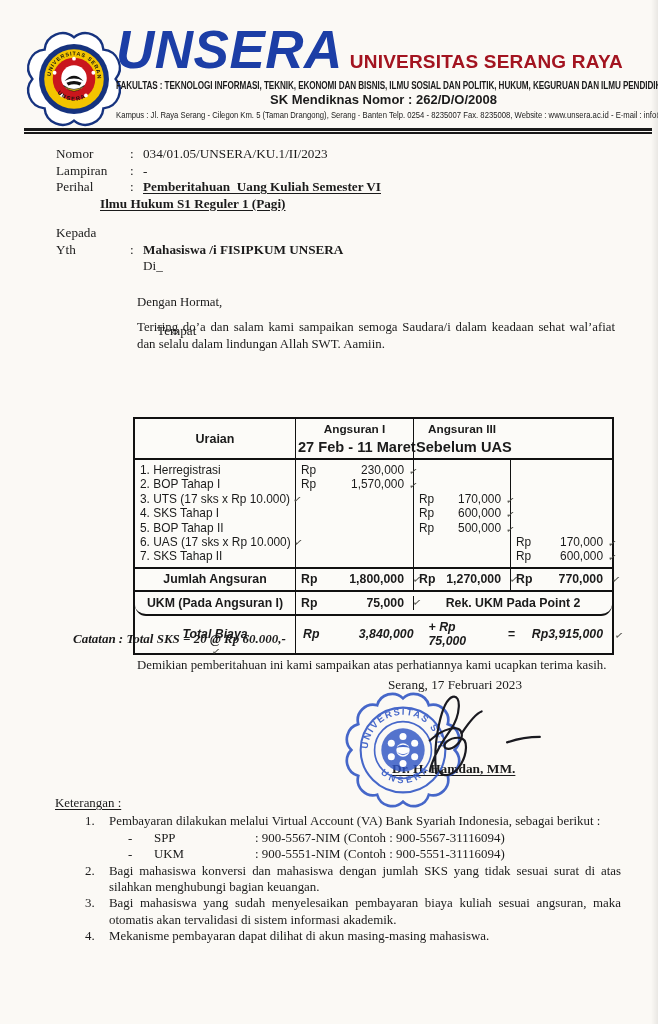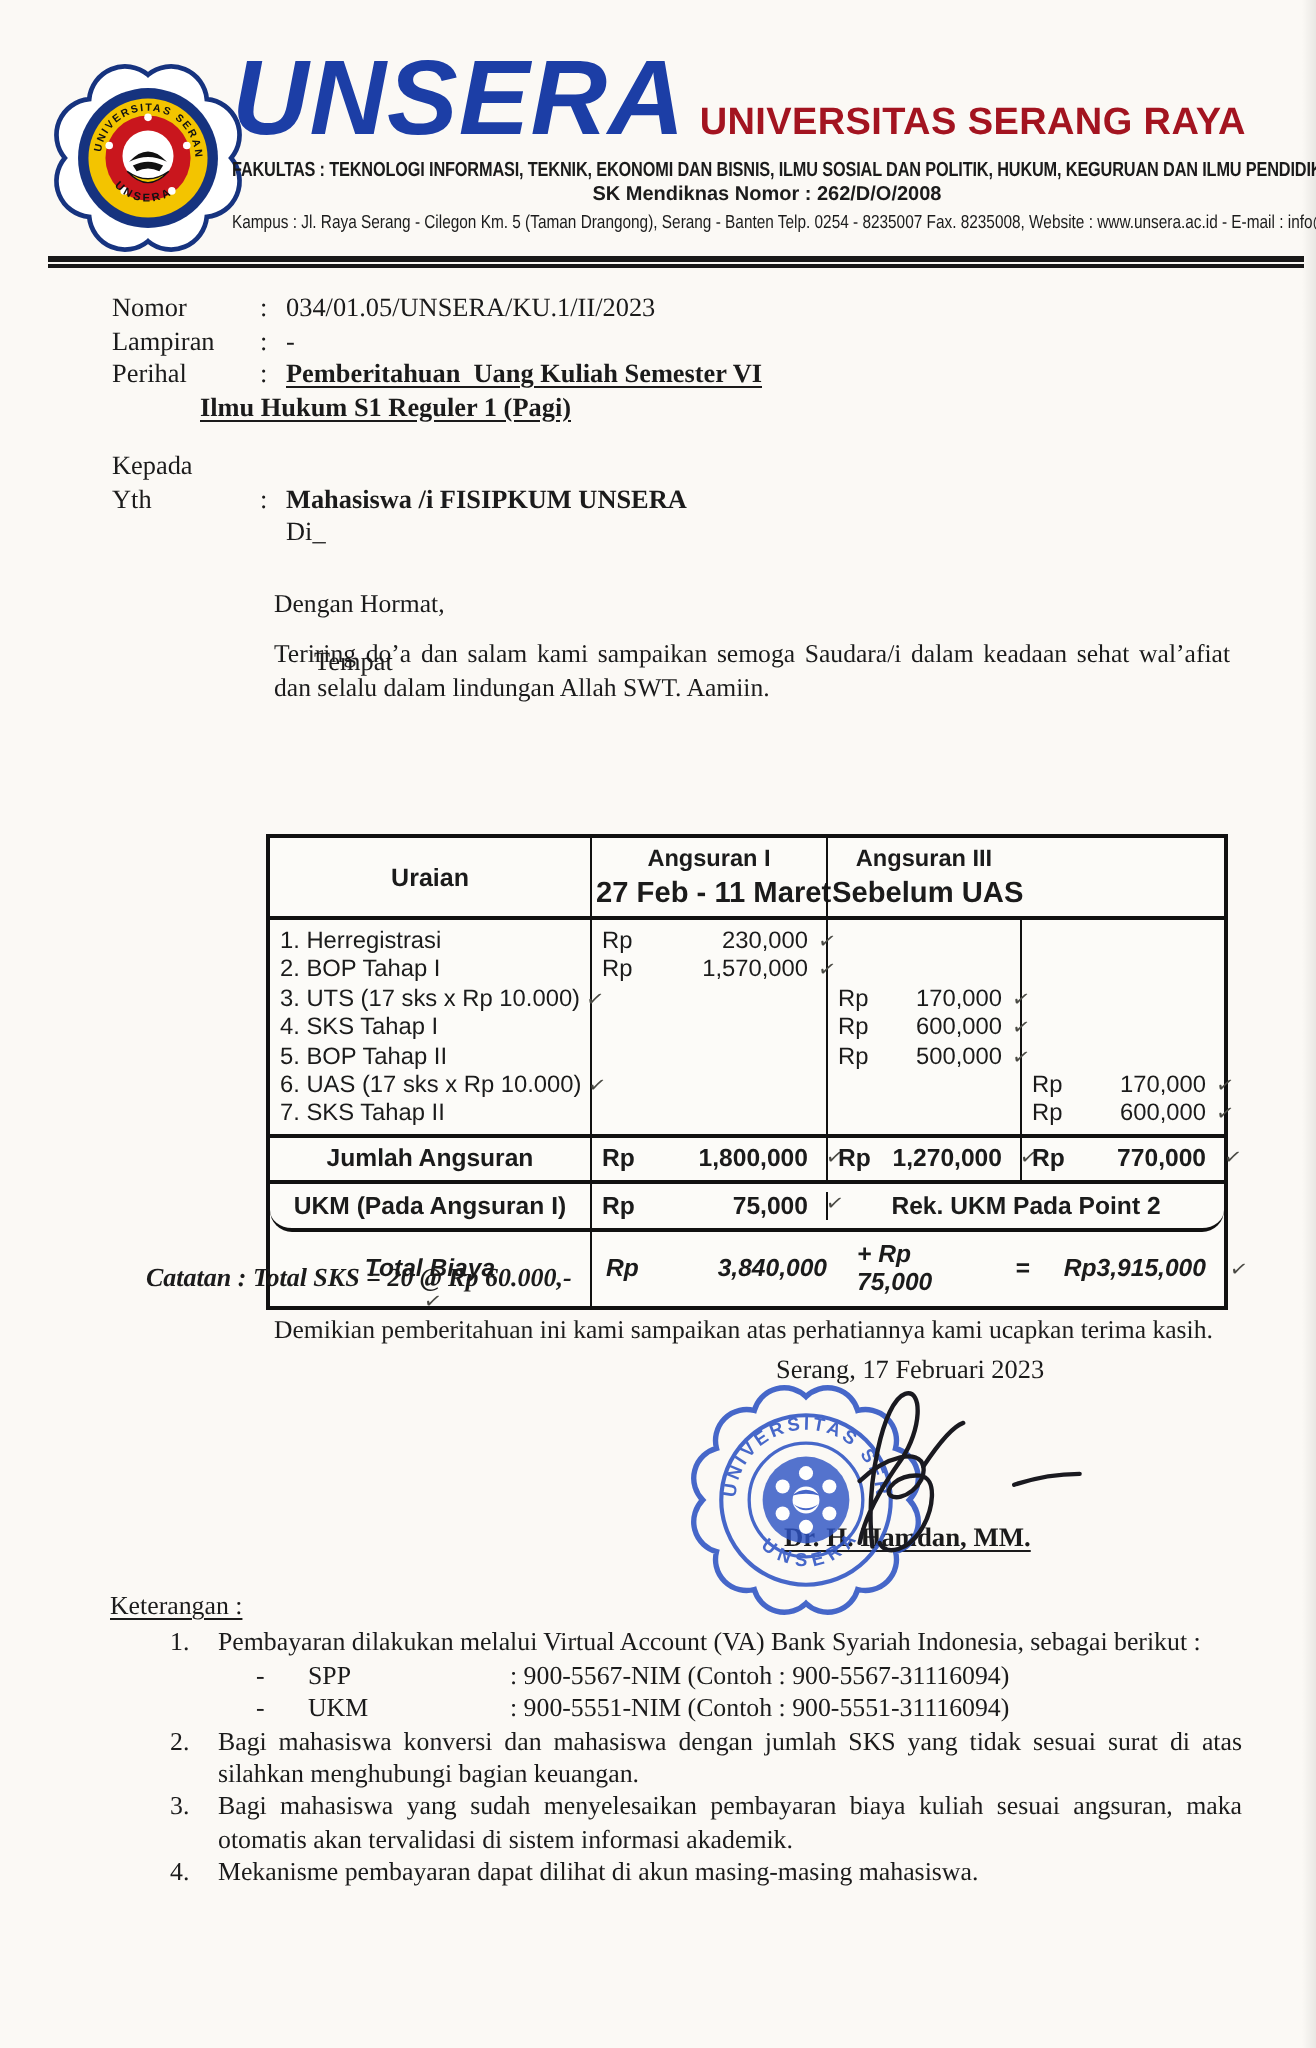--- a/index.html
+++ b/index.html
@@ -17,21 +17,21 @@
   .logo{left:22px;top:26px;width:104px;height:106px;}
   .head-text{left:116px;top:22px;width:540px;}
   .brand-row{display:flex;align-items:baseline;white-space:nowrap;}
   .wordmark{font-family:"Liberation Sans",sans-serif;font-weight:bold;font-style:italic;
     font-size:53px;line-height:1.04;color:#1c3ea6;letter-spacing:0.5px;}
   .univ{font-family:"Liberation Sans",sans-serif;font-weight:bold;font-size:19px;
     color:#a31420;margin-left:7px;letter-spacing:0.2px;}
   .faculties{margin-top:3px;font-family:"Liberation Sans",sans-serif;font-weight:bold;
     font-size:10.2px;white-space:nowrap;transform:scaleX(0.80);transform-origin:left center;letter-spacing:-0.1px;}
   .skline{margin-top:1px;width:535px;text-align:center;font-family:"Liberation Sans",sans-serif;
-    font-weight:bold;font-size:10px;}
+    font-weight:bold;font-size:13px;}
   .campus{margin-top:2px;font-family:"Liberation Sans",sans-serif;font-size:9.4px;
     white-space:nowrap;transform:scaleX(0.82);transform-origin:left center;}
   .rule1{left:24px;top:128px;width:628px;height:3px;background:#191919;}
   .rule2{left:24px;top:132px;width:628px;height:2px;background:#191919;}
 
   
   .meta{left:56px;top:146px;font-size:13.2px;line-height:16.5px;}
   .meta-row{display:flex;}
   .m-label{width:74px;}
   .m-colon{width:13px;}

